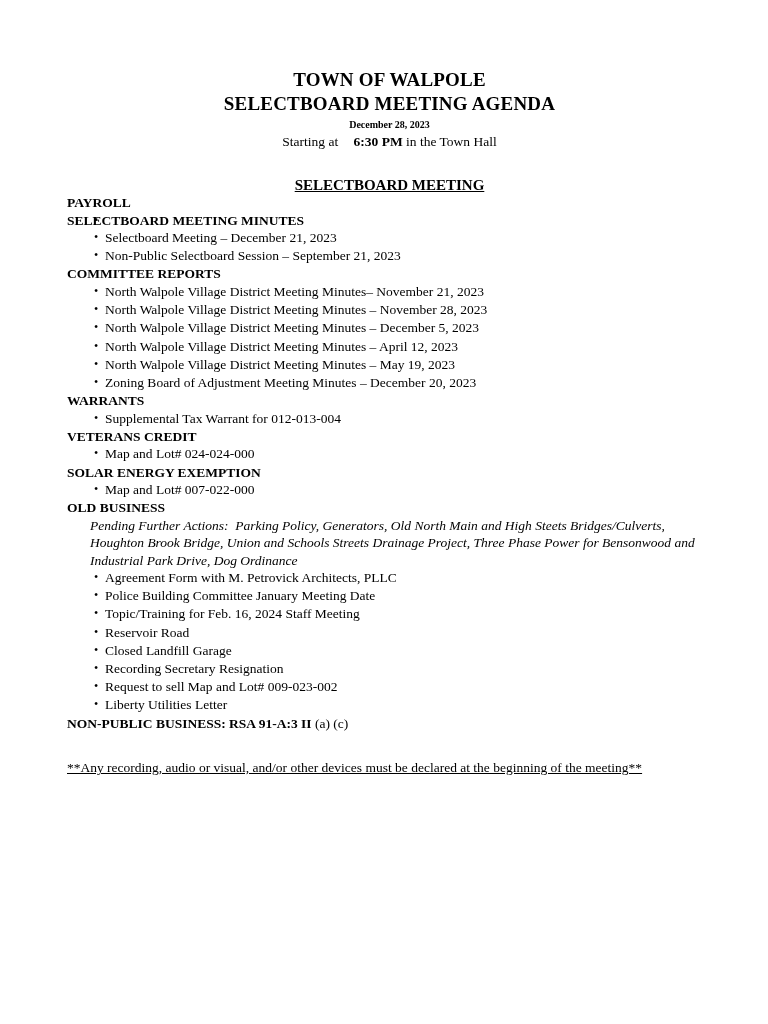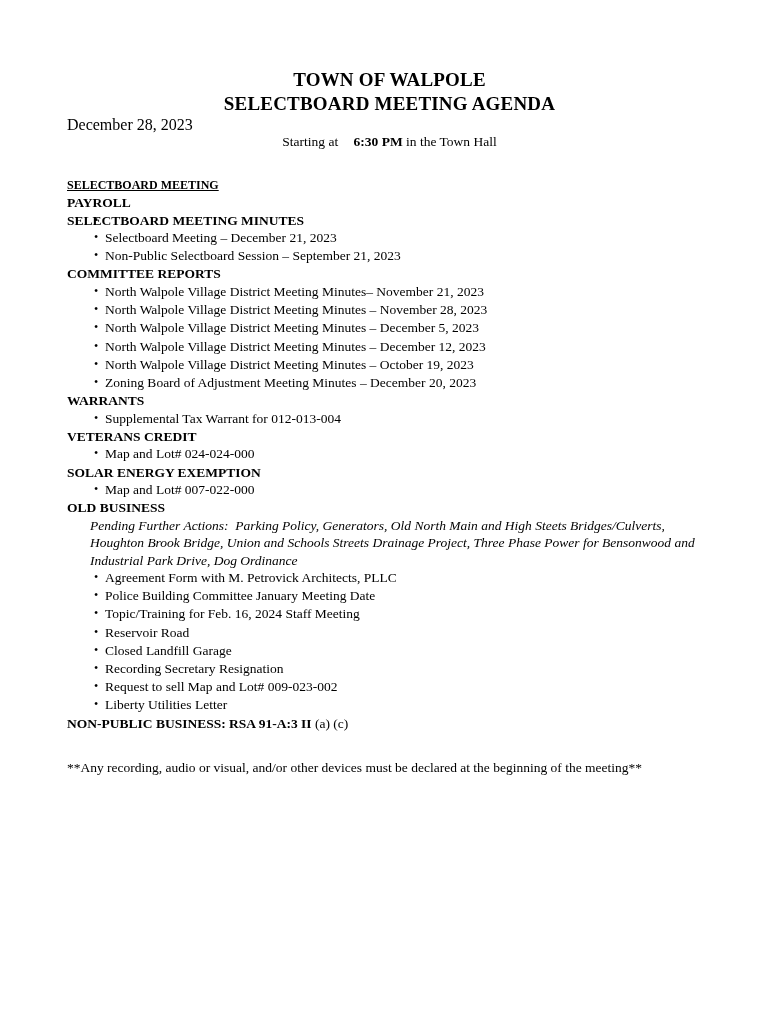--- a/index.html
+++ b/index.html
@@ -20,35 +20,36 @@
     width: 645px;
   }
   .title-line {
     text-align: center;
     font-weight: bold;
     font-size: 19px;
     line-height: 24px;
     letter-spacing: 0.2px;
   }
   .date-line {
-    font-weight: normal;
-    font-size: 16px;
+    text-align: center;
+    font-weight: bold;
+    font-size: 10px;
     line-height: 17px;
   }
   .start-line {
     text-align: center;
     font-size: 13.5px;
     line-height: 17px;
   }
   .start-line .bold { font-weight: bold; margin-left: 12px; }
   .meeting-heading {
-    text-align: left;
+    text-align: center;
     font-weight: bold;
     text-decoration: underline;
-    font-size: 12px;
+    font-size: 15px;
     line-height: 17px;
     margin-top: 27px;
   }
   .sections { margin-top: 0; }
   .sec-heading {
     font-weight: bold;
     font-size: 13.5px;
     line-height: 17.5px;
   }
   .sec-note {
@@ -76,20 +77,21 @@
   .nonpublic-line {
     font-size: 13.5px;
     line-height: 17.5px;
   }
   .nonpublic-line .bold { font-weight: bold; }
   .footer-note {
     margin-top: 27px;
     font-size: 13.5px;
     line-height: 17.5px;
     width: 600px;
+    text-decoration: underline;
   }
 </style>
 </head>
 <body>
 
 <div class="page">
   <div class="doc">
 
     <div class="header">
       <div class="title-line">TOWN OF WALPOLE</div>
@@ -108,22 +110,22 @@
         <div class="sec-heading">SELECTBOARD MEETING MINUTES</div>
         <ul class="items">
           <li><span class="bullet">•</span><span>Selectboard Meeting – December 21, 2023</span></li>
           <li><span class="bullet">•</span><span>Non-Public Selectboard Session – September 21, 2023</span></li>
         </ul>
         <div class="sec-heading">COMMITTEE REPORTS</div>
         <ul class="items">
           <li><span class="bullet">•</span><span>North Walpole Village District Meeting Minutes– November 21, 2023</span></li>
           <li><span class="bullet">•</span><span>North Walpole Village District Meeting Minutes – November 28, 2023</span></li>
           <li><span class="bullet">•</span><span>North Walpole Village District Meeting Minutes – December 5, 2023</span></li>
-          <li><span class="bullet">•</span><span>North Walpole Village District Meeting Minutes – December 12, 2023</span></li>
-          <li><span class="bullet">•</span><span>North Walpole Village District Meeting Minutes – October 19, 2023</span></li>
+          <li><span class="bullet">•</span><span>North Walpole Village District Meeting Minutes – April 12, 2023</span></li>
+          <li><span class="bullet">•</span><span>North Walpole Village District Meeting Minutes – May 19, 2023</span></li>
           <li><span class="bullet">•</span><span>Zoning Board of Adjustment Meeting Minutes – December 20, 2023</span></li>
         </ul>
         <div class="sec-heading">WARRANTS</div>
         <ul class="items">
           <li><span class="bullet">•</span><span>Supplemental Tax Warrant for 012-013-004</span></li>
         </ul>
         <div class="sec-heading">VETERANS CREDIT</div>
         <ul class="items">
           <li><span class="bullet">•</span><span>Map and Lot# 024-024-000</span></li>
         </ul>

